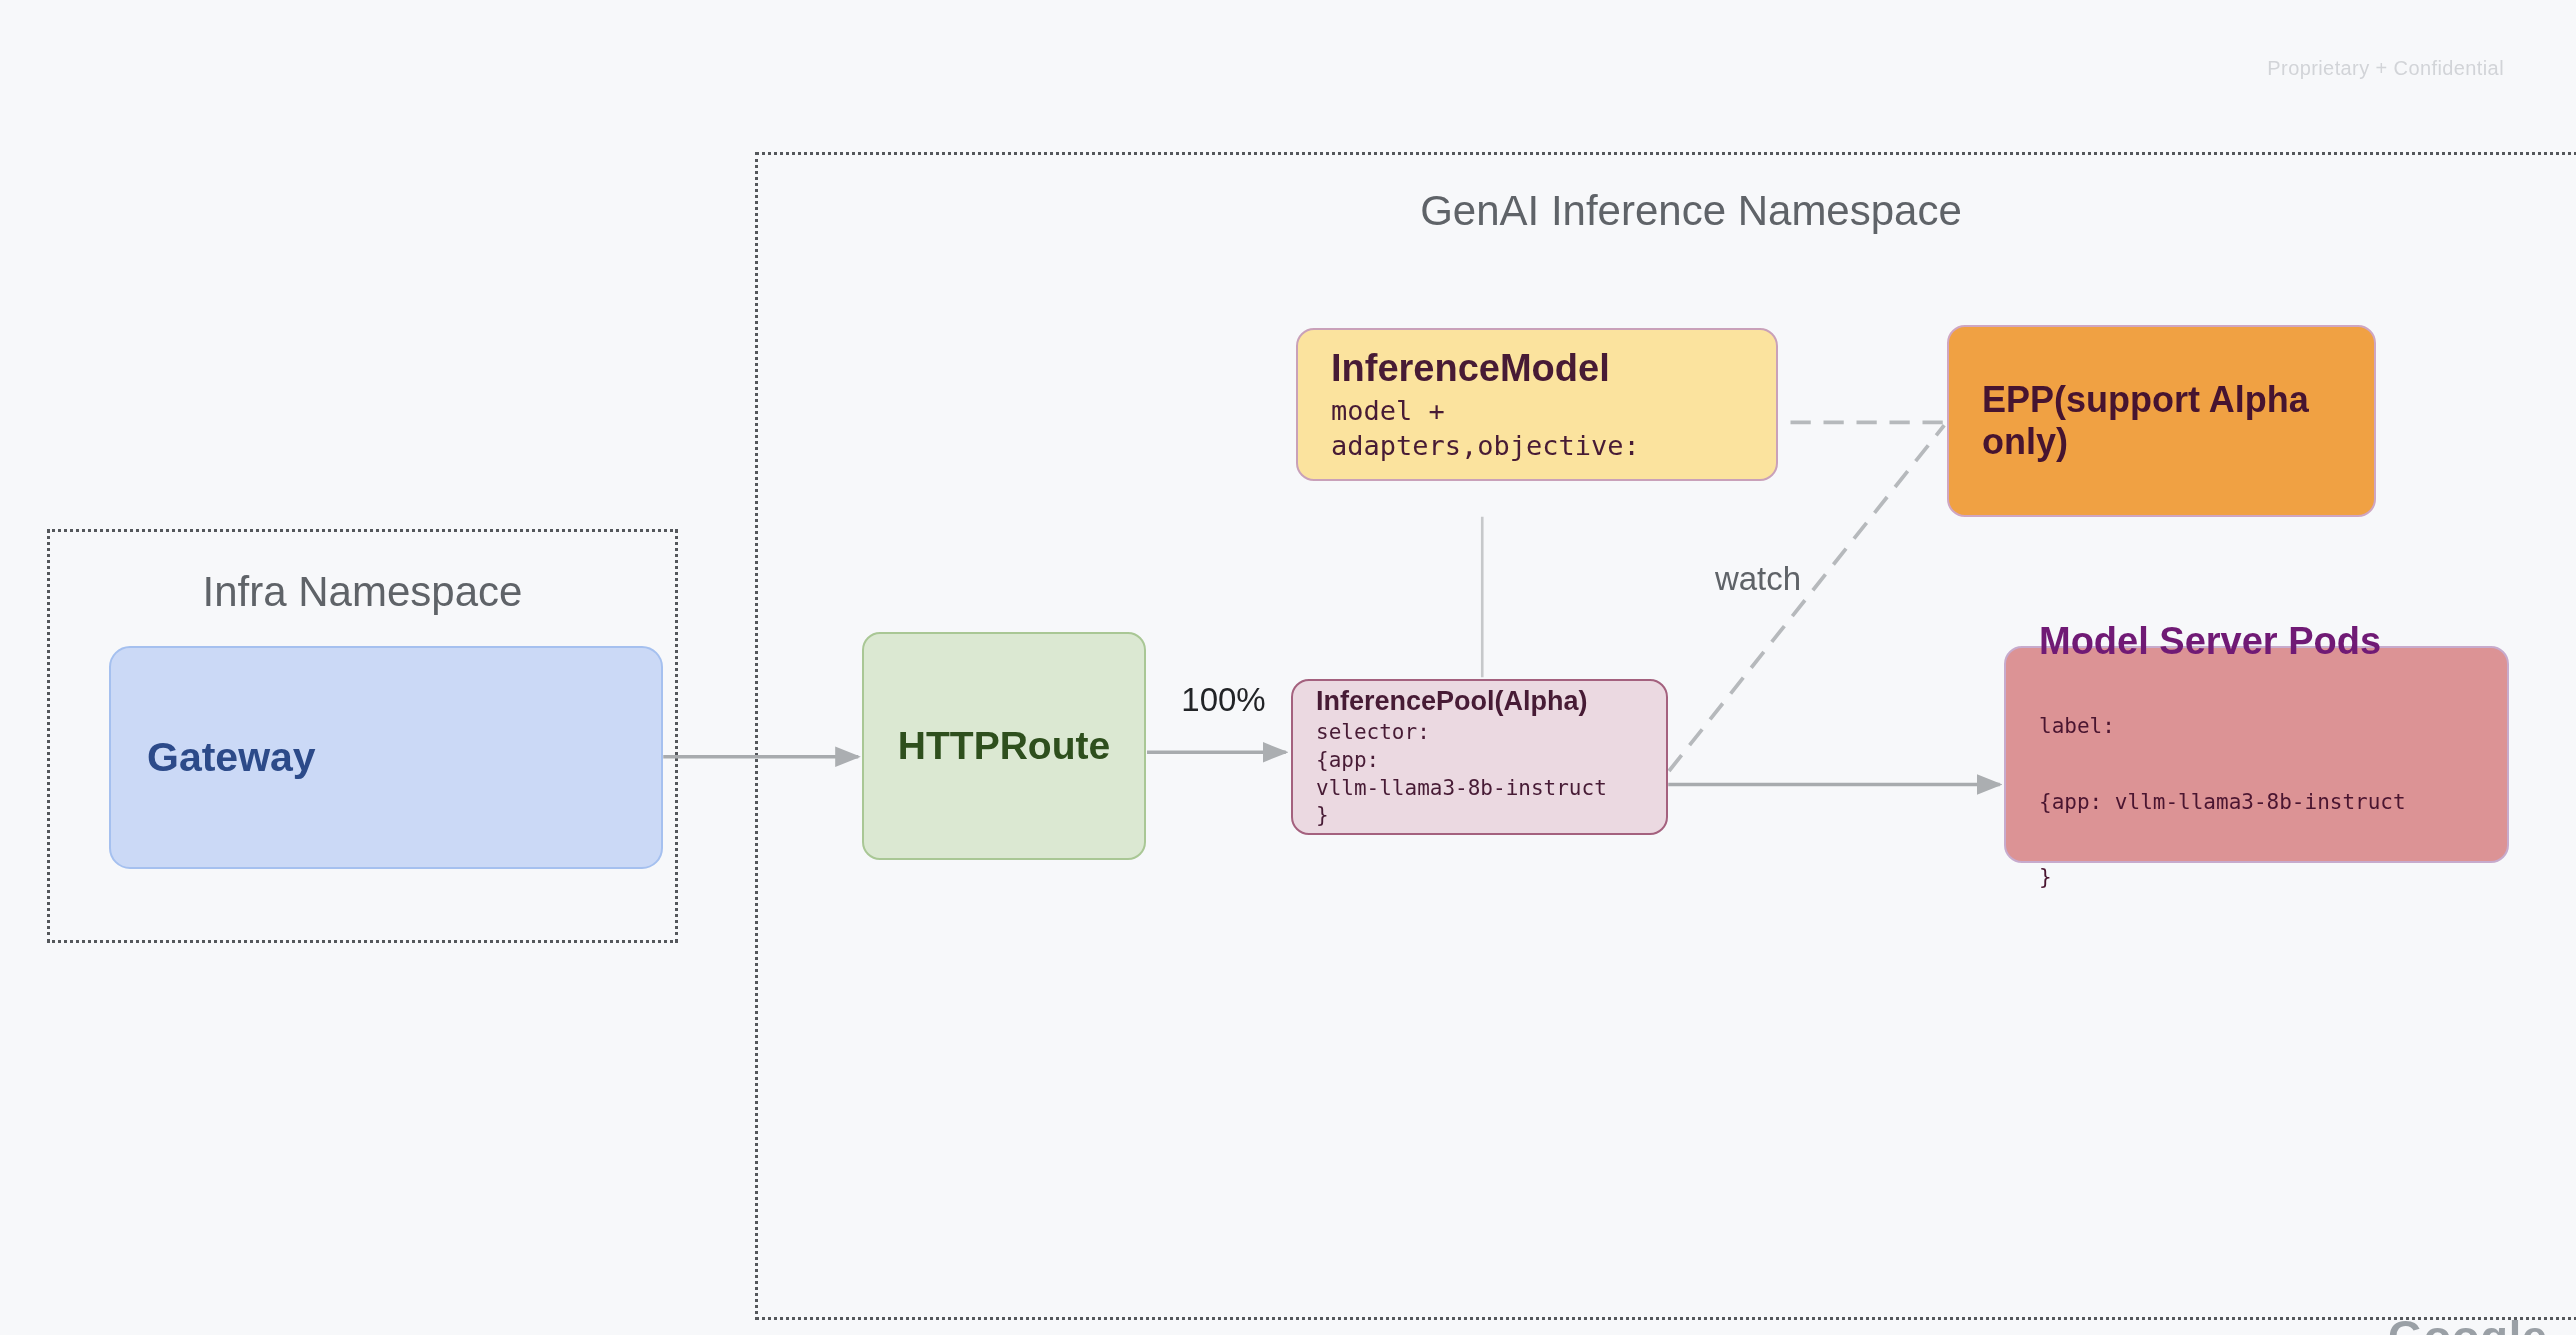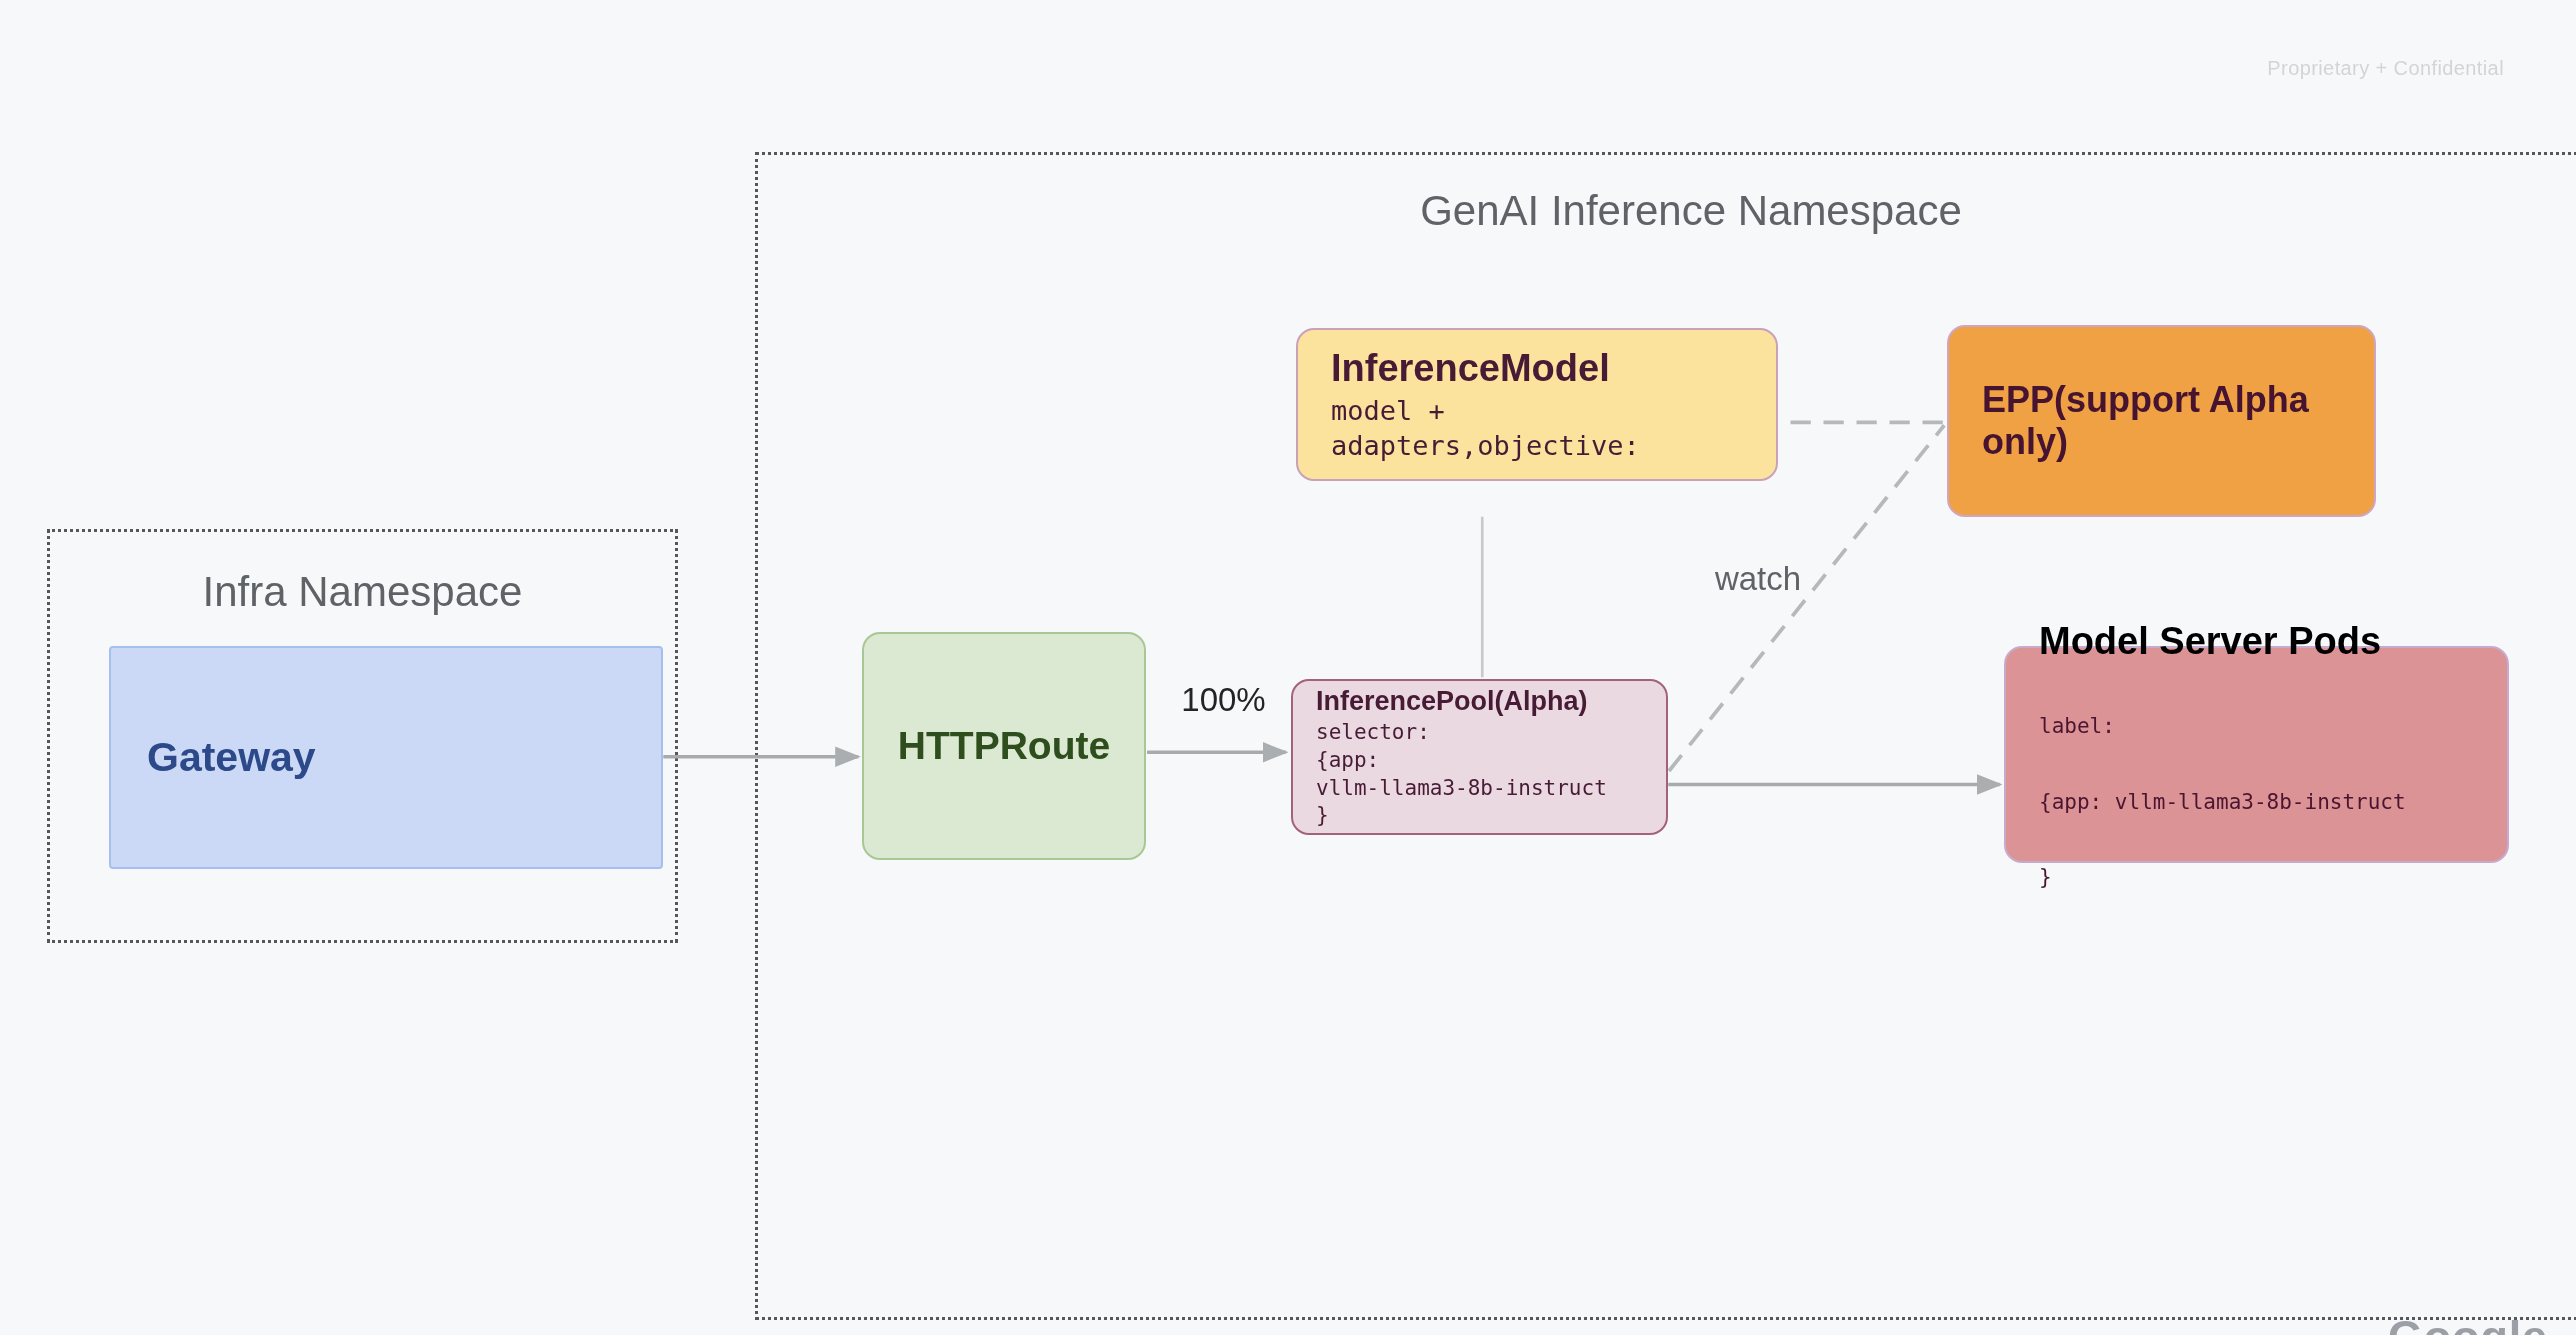--- a/index.html
+++ b/index.html
@@ -26,21 +26,21 @@
   .node{position:absolute;box-sizing:border-box;z-index:2;
     display:flex;flex-direction:column;justify-content:center;
     border-radius:18px;border:2.3px solid;padding:0 33px;}
   .node .title{font-weight:bold;}
   .node .code{
     font-family:"DejaVu Sans Mono","Liberation Mono",monospace;
     white-space:pre;
   }
 
   #gateway{left:109px;top:646px;width:554px;height:223px;
-    background:#cbd9f6;border-color:#a5c0ef;border-radius:4px;padding-left:36px;}
+    background:#cbd9f6;border-color:#a5c0ef;border-radius:21px;padding-left:36px;}
   #gateway .title{font-size:41px;color:#2c4a89;}
 
   #httproute{left:862px;top:632px;width:284px;height:228px;
     background:#dbe8d2;border-color:#a9c795;align-items:center;padding:0 7.5px;}
   #httproute .title{font-size:39px;color:#2e4f1d;text-align:center;}
 
   #inference-model{left:1296px;top:328px;width:482px;height:153px;
     background:#fbe39e;border-color:#c9a1b9;}
   #inference-model .title{font-size:38px;color:#471b35;line-height:1.26;}
   #inference-model .code{font-size:27px;color:#471b35;line-height:1.3;}
@@ -49,21 +49,21 @@
     background:#f0a143;border-color:#cfa6c2;}
   #epp .title{font-size:36px;color:#461430;}
 
   #inference-pool{left:1291px;top:679px;width:377px;height:156px;
     background:#ebd9e1;border-color:#a4617e;padding:0 23px;}
   #inference-pool .title{font-size:27px;color:#471b35;line-height:1.3;}
   #inference-pool .code{font-size:21px;color:#471b35;line-height:1.32;}
 
   #model-server-pods{left:2004px;top:646px;width:505px;height:217px;
     background:#dc9395;border-color:#c7abcd;}
-  #model-server-pods .title{font-size:38px;color:#000000;line-height:1.25;}
+  #model-server-pods .title{font-size:38px;color:#701a75;line-height:1.25;}
   #model-server-pods .code{font-size:21px;color:#4a1530;line-height:1.35;margin-top:47px;}
 
   .edge-label{position:absolute;z-index:3;color:#5f6368;font-size:33px;}
   #label-weight{left:1167px;top:681px;width:113px;text-align:center;color:#222427;}
   #label-watch{left:1694px;top:560px;width:128px;text-align:center;}
 
   #google-sliver{
     position:absolute;left:2388px;top:1314px;z-index:0;
     font-size:45px;font-weight:bold;color:#9aa0a6;line-height:1;
     letter-spacing:0.8px;

